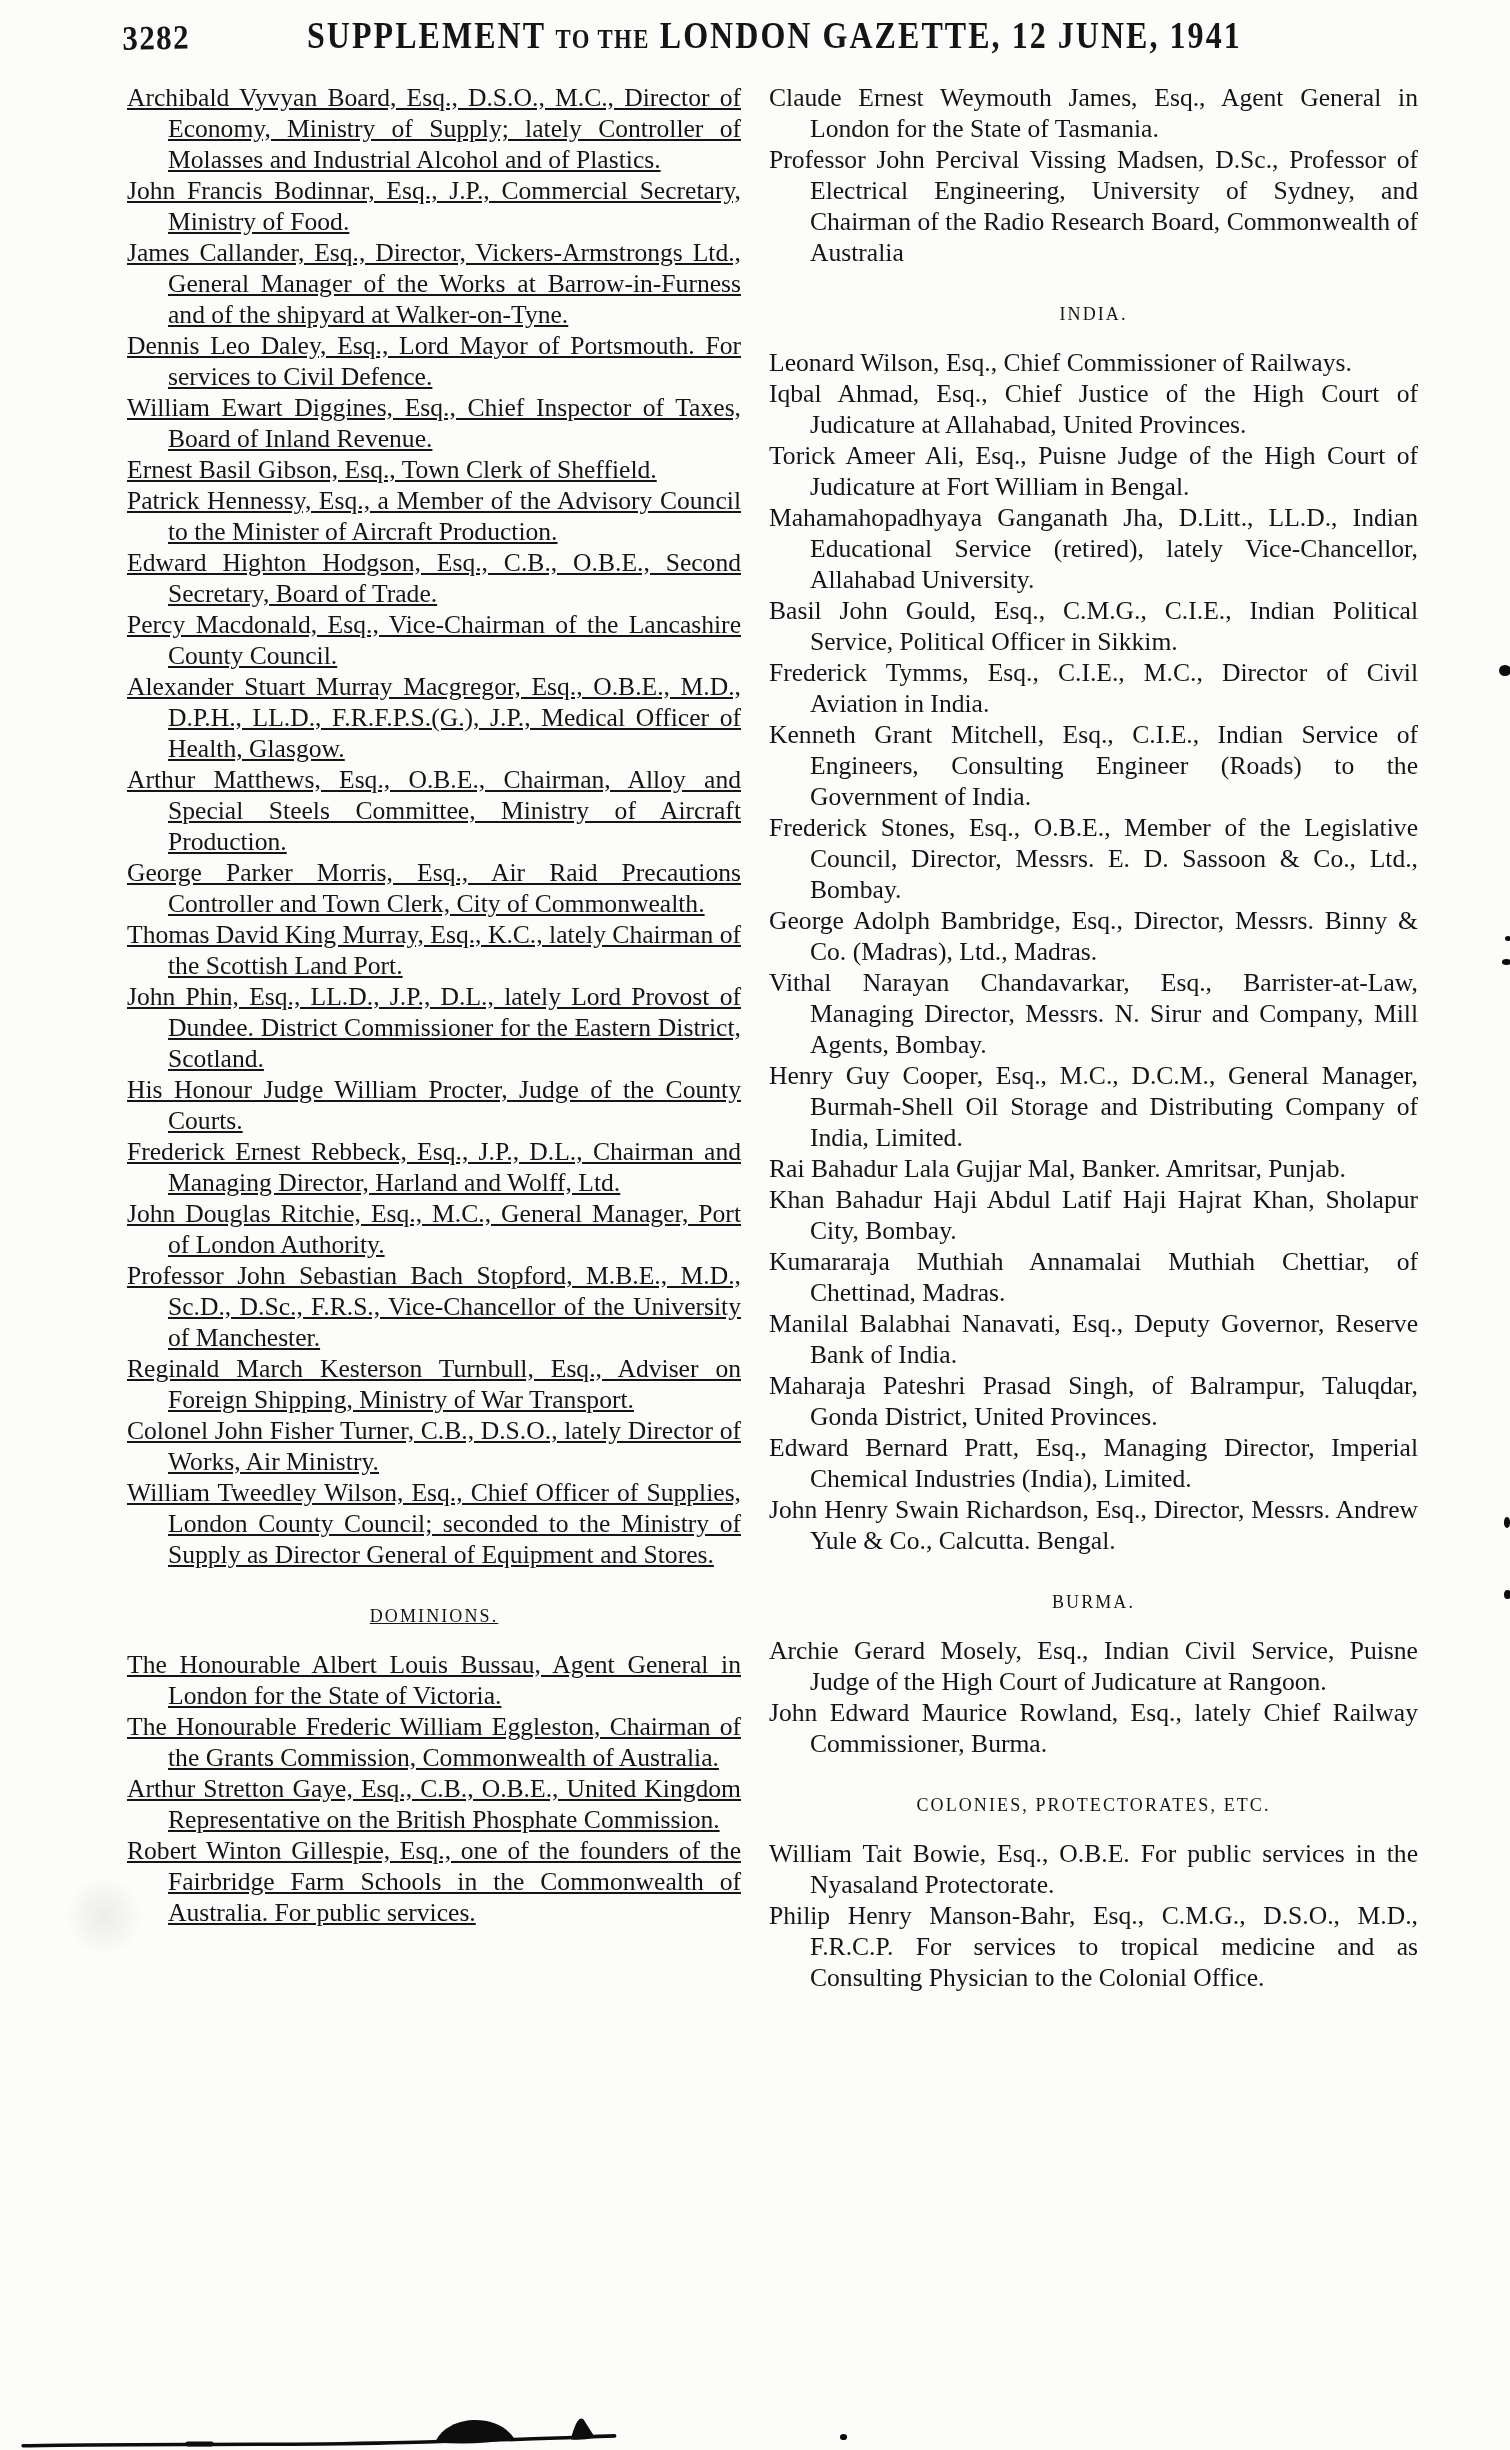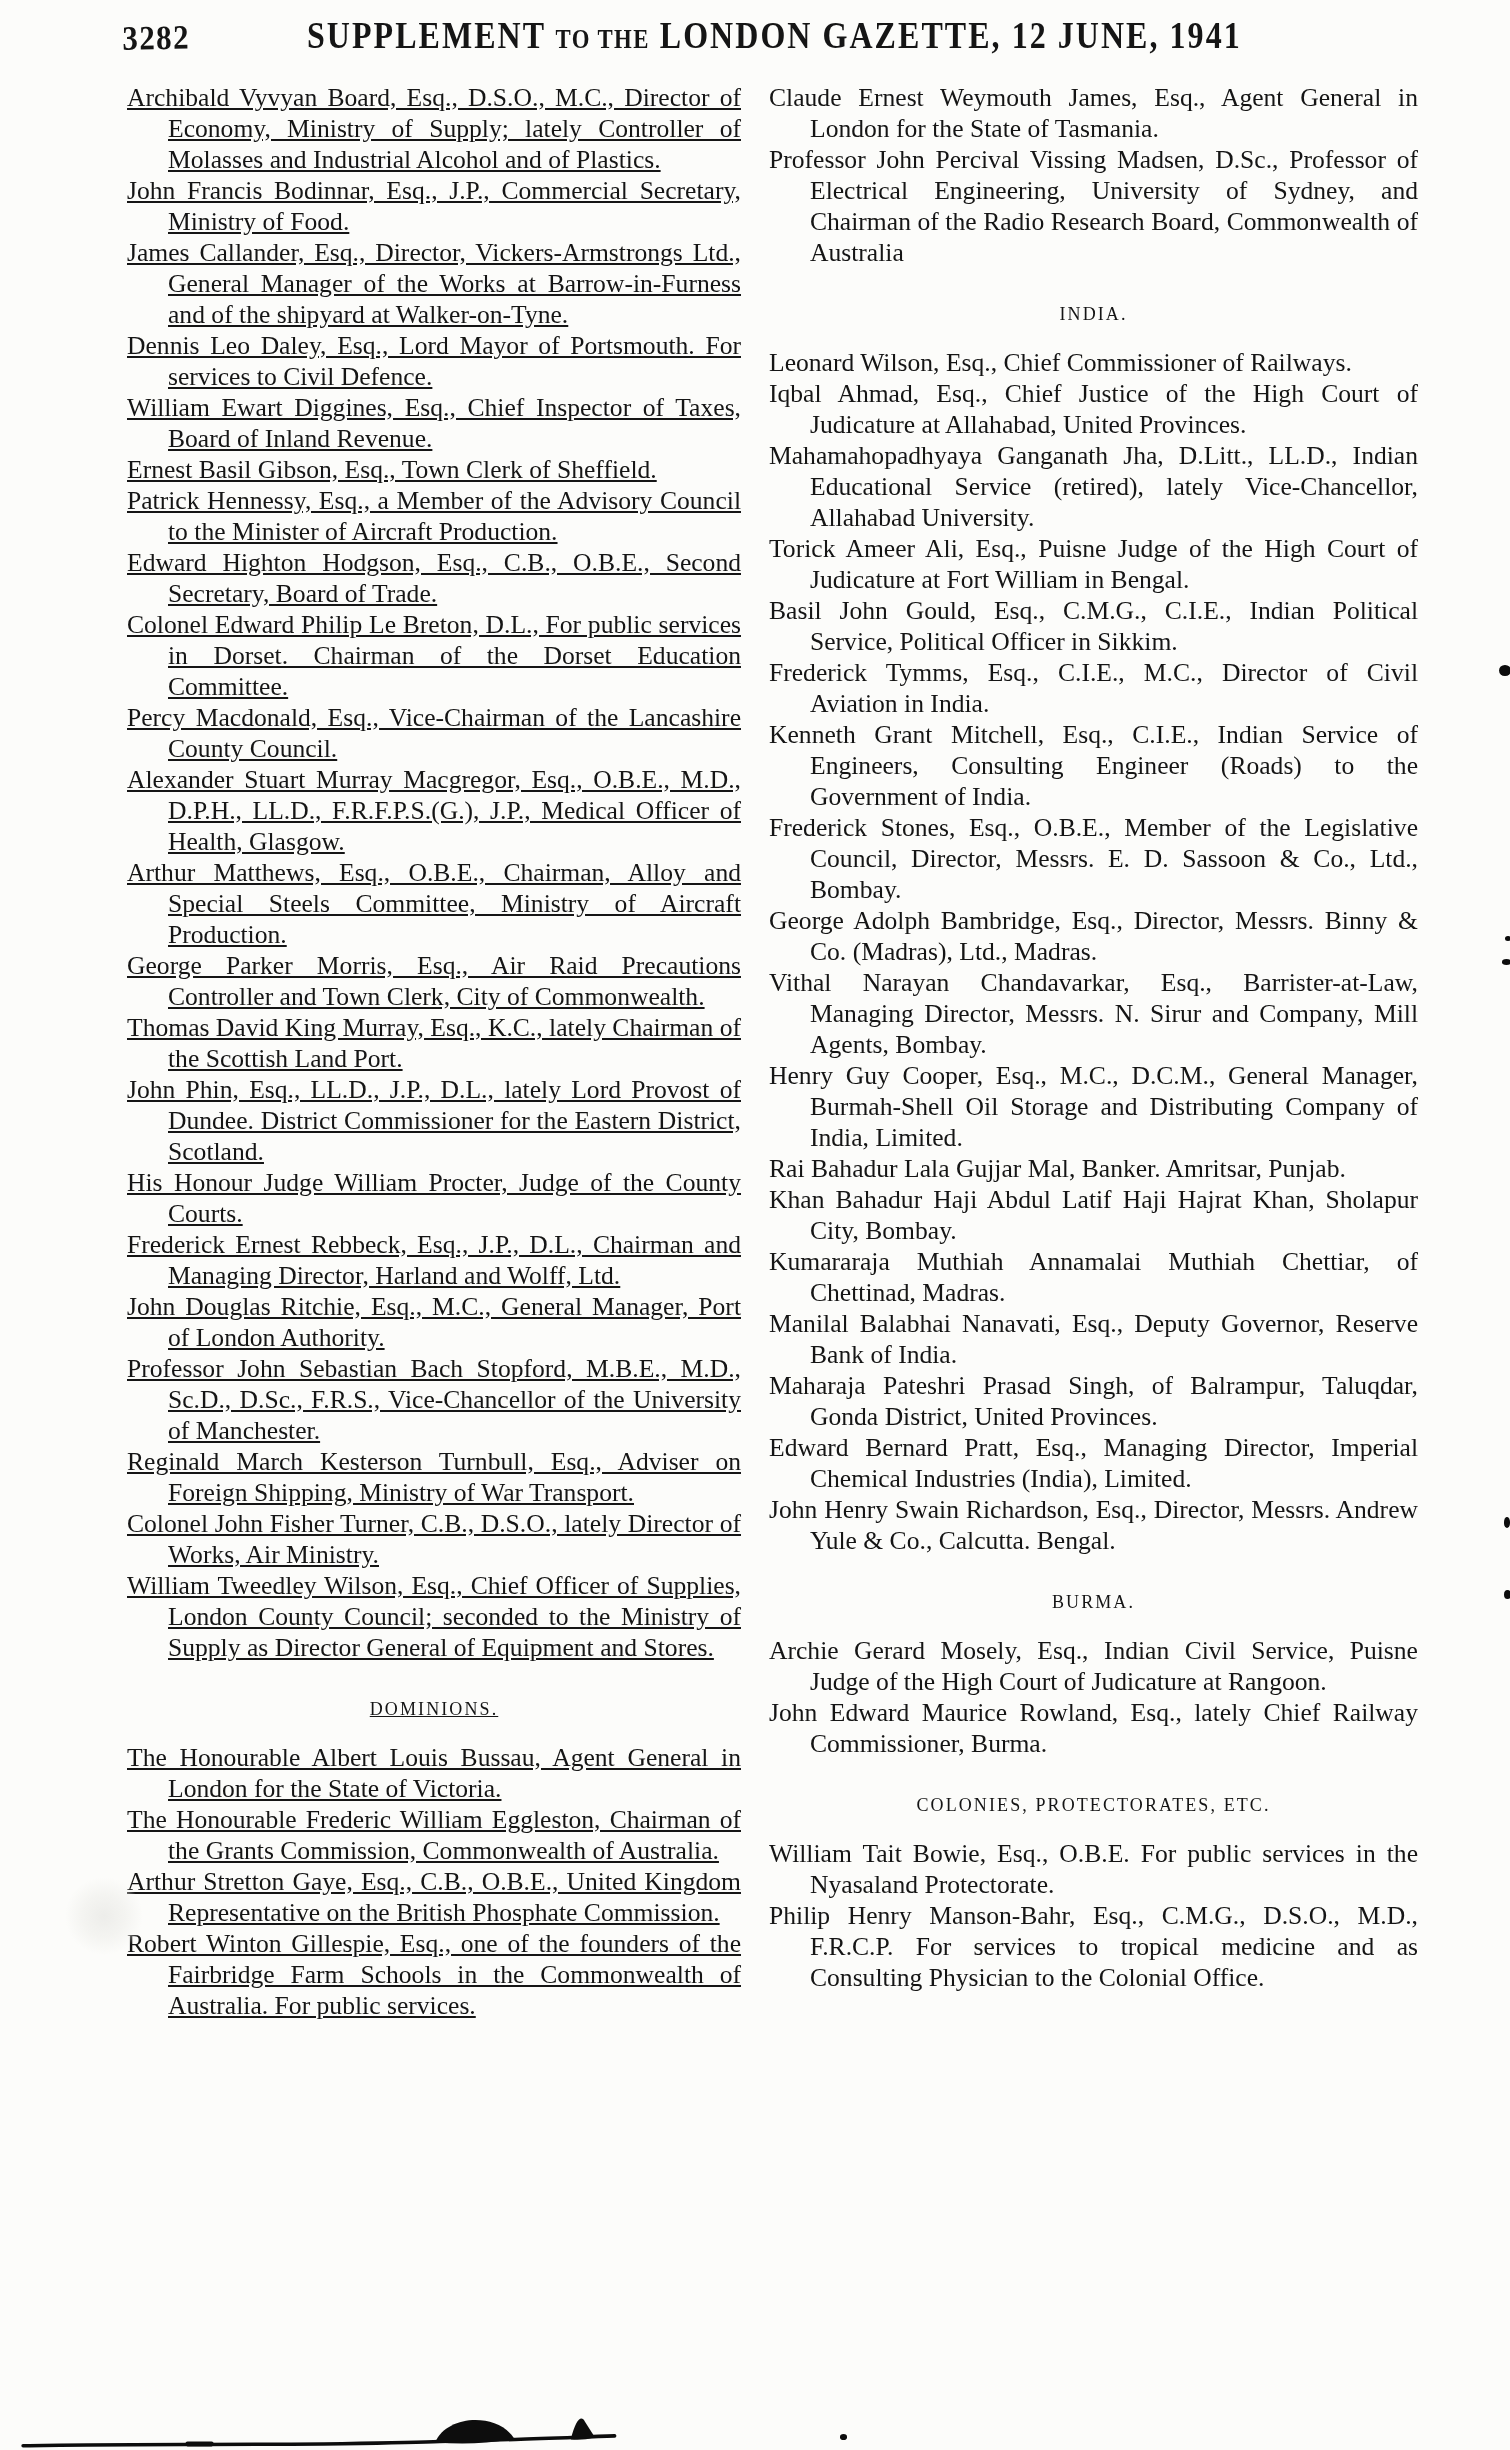--- a/index.html
+++ b/index.html
@@ -55,21 +55,20 @@
 
 <div class="col col-left">
     <p class="entry">Archibald Vyvyan Board, Esq., D.S.O., M.C., Director of Economy, Ministry of Supply; lately Controller of Molasses and Industrial Alcohol and of Plastics.</p>
     <p class="entry">John Francis Bodinnar, Esq., J.P., Commercial Secretary, Ministry of Food.</p>
     <p class="entry">James Callander, Esq., Director, Vickers-Armstrongs Ltd., General Manager of the Works at Barrow-in-Furness and of the shipyard at Walker-on-Tyne.</p>
     <p class="entry">Dennis Leo Daley, Esq., Lord Mayor of Portsmouth.  For services to Civil Defence.</p>
     <p class="entry">William Ewart Diggines, Esq., Chief Inspector of Taxes, Board of Inland Revenue.</p>
     <p class="entry">Ernest Basil Gibson, Esq., Town Clerk of Sheffield.</p>
     <p class="entry">Patrick Hennessy, Esq., a Member of the Advisory Council to the Minister of Aircraft Production.</p>
     <p class="entry">Edward Highton Hodgson, Esq., C.B., O.B.E., Second Secretary, Board of Trade.</p>
-    <p class="entry">Colonel Edward Philip Le Breton, D.L., For public services in Dorset.  Chairman of the Dorset Education Committee.</p>
     <p class="entry">Percy Macdonald, Esq., Vice-Chairman of the Lancashire County Council.</p>
     <p class="entry">Alexander Stuart Murray Macgregor, Esq., O.B.E., M.D., D.P.H., LL.D., F.R.F.P.S.(G.), J.P., Medical Officer of Health, Glasgow.</p>
     <p class="entry">Arthur Matthews, Esq., O.B.E., Chairman, Alloy and Special Steels Committee, Ministry of Aircraft Production.</p>
     <p class="entry">George Parker Morris, Esq., Air Raid Precautions Controller and Town Clerk, City of Commonwealth.</p>
     <p class="entry">Thomas David King Murray, Esq., K.C., lately Chairman of the Scottish Land Port.</p>
     <p class="entry">John Phin, Esq., LL.D., J.P., D.L., lately Lord Provost of Dundee.  District Commissioner for the Eastern District, Scotland.</p>
     <p class="entry">His Honour Judge William Procter, Judge of the County Courts.</p>
     <p class="entry">Frederick Ernest Rebbeck, Esq., J.P., D.L., Chairman and Managing Director, Harland and Wolff, Ltd.</p>
     <p class="entry">John Douglas Ritchie, Esq., M.C., General Manager, Port of London Authority.</p>
     <p class="entry">Professor John Sebastian Bach Stopford, M.B.E., M.D., Sc.D., D.Sc., F.R.S., Vice-Chancellor of the University of Manchester.</p>
@@ -81,22 +80,22 @@
     <p class="entry">The Honourable Frederic William Eggleston, Chairman of the Grants Commission, Commonwealth of Australia.</p>
     <p class="entry">Arthur Stretton Gaye, Esq., C.B., O.B.E., United Kingdom Representative on the British Phosphate Commission.</p>
     <p class="entry">Robert Winton Gillespie, Esq., one of the founders of the Fairbridge Farm Schools in the Commonwealth of Australia.  For public services.</p>
   </div>
 <div class="col col-right">
     <p class="entry">Claude Ernest Weymouth James, Esq., Agent General in London for the State of Tasmania.</p>
     <p class="entry">Professor John Percival Vissing Madsen, D.Sc., Professor of Electrical Engineering, University of Sydney, and Chairman of the Radio Research Board, Commonwealth of Australia</p>
     <h2 class="heading">INDIA.</h2>
     <p class="entry">Leonard Wilson, Esq., Chief Commissioner of Railways.</p>
     <p class="entry">Iqbal Ahmad, Esq., Chief Justice of the High Court of Judicature at Allahabad, United Provinces.</p>
+    <p class="entry">Torick Ameer Ali, Esq., Puisne Judge of the High Court of Judicature at Fort William in Bengal.</p>
     <p class="entry">Mahamahopadhyaya Ganganath Jha, D.Litt., LL.D., Indian Educational Service (retired), lately Vice-Chancellor, Allahabad University.</p>
-    <p class="entry">Torick Ameer Ali, Esq., Puisne Judge of the High Court of Judicature at Fort William in Bengal.</p>
     <p class="entry">Basil John Gould, Esq., C.M.G., C.I.E., Indian Political Service, Political Officer in Sikkim.</p>
     <p class="entry">Frederick Tymms, Esq., C.I.E., M.C., Director of Civil Aviation in India.</p>
     <p class="entry">Kenneth Grant Mitchell, Esq., C.I.E., Indian Service of Engineers, Consulting Engineer (Roads) to the Government of India.</p>
     <p class="entry">Frederick Stones, Esq., O.B.E., Member of the Legislative Council, Director, Messrs. E. D. Sassoon &amp; Co., Ltd., Bombay.</p>
     <p class="entry">George Adolph Bambridge, Esq., Director, Messrs. Binny &amp; Co. (Madras), Ltd., Madras.</p>
     <p class="entry">Vithal Narayan Chandavarkar, Esq., Barrister-at-Law, Managing Director, Messrs. N. Sirur and Company, Mill Agents, Bombay.</p>
     <p class="entry">Henry Guy Cooper, Esq., M.C., D.C.M., General Manager, Burmah-Shell Oil Storage and Distributing Company of India, Limited.</p>
     <p class="entry">Rai Bahadur Lala Gujjar Mal, Banker. Amritsar, Punjab.</p>
     <p class="entry">Khan Bahadur Haji Abdul Latif Haji Hajrat Khan, Sholapur City, Bombay.</p>
     <p class="entry">Kumararaja Muthiah Annamalai Muthiah Chettiar, of Chettinad, Madras.</p>

